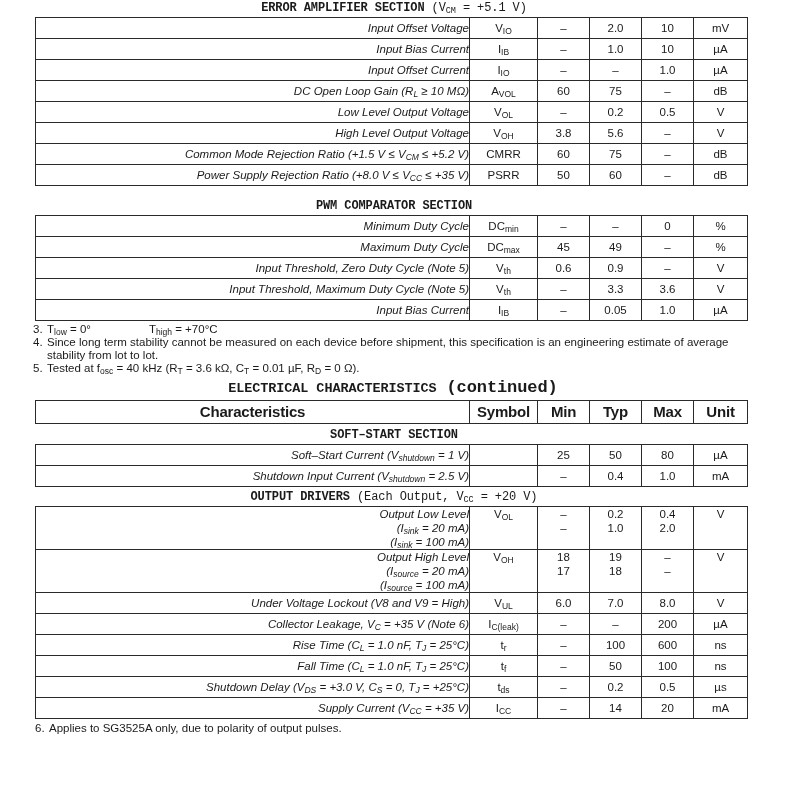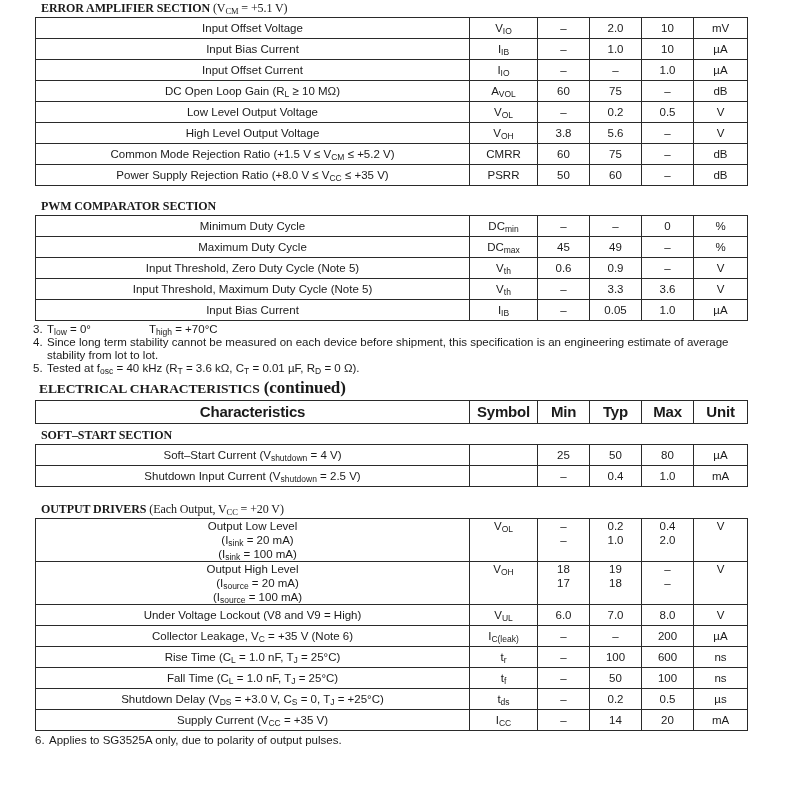--- a/index.html
+++ b/index.html
@@ -2,38 +2,38 @@
 <html><head>
 <meta charset="utf-8">
 <style>
   html, body { margin: 0; padding: 0; background: #ffffff; }
   body {
     width: 790px; height: 787px; overflow: hidden; position: relative;
     font-family: "Liberation Sans", sans-serif; color: #1a1a1a;
   }
   .page { position: absolute; left: 35px; top: 0; width: 712px; }
   .section-title {
-    font-family: Liberation Serif, serif; font-weight: bold; font-size: 12px;
-    height: 17px; line-height: 17px; padding-left: 6px; letter-spacing: -0.1px;
+    font-family: Liberation Mono, monospace; font-weight: bold; font-size: 12px;
+    height: 17px; line-height: 17px; padding-left: 6px; letter-spacing: -0.1px; text-align: center;
   }
   .section-title .cond { font-weight: normal; }
   .big-title { font-size: 13.5px; height: 20px; line-height: 20px; padding-left: 4px; }
   table.spec { border-collapse: collapse; width: 712px; table-layout: fixed; }
   table.spec td, table.spec th {
     border: 1.5px solid #2a2a2a; font-size: 11.5px; height: 20px; padding: 0;
     line-height: 14px;
   }
   table.spec th { font-weight: bold; font-size: 15px; height: 22px; letter-spacing: -0.2px; }
   col.c-char { width: 434px; }
   col.c-sym { width: 68px; }
   col.c-min { width: 52px; }
   col.c-typ { width: 52px; }
   col.c-max { width: 52px; }
   col.c-unit { width: 54px; }
-  td.char { text-align: center; padding-left: 10px; }
+  td.char { text-align: right; padding-left: 10px; font-style: italic; }
   td.num, td.sym, td.unit { text-align: center; }
   td.multi { vertical-align: top; padding-top: 2px; padding-bottom: 3px; }
   td.multi .sub { padding-left: 10px; }
   td.multi-vals { vertical-align: top; padding-top: 16px; text-align: center; line-height: 15px; }
   td.top { vertical-align: top; padding-top: 2px; text-align: center; }
   sub { font-size: 8.5px; vertical-align: -2px; line-height: 0; }
   .notes { font-size: 11.5px; line-height: 13px; padding-left: 0px; margin: 2px 0 3px 0; }
   .note { display: flex; }
   .note .num { width: 14px; flex: none; }
   .note .txt { flex: 1; }
@@ -217,39 +217,39 @@
     <colgroup>
         <col class="c-char">
         <col class="c-sym">
         <col class="c-min">
         <col class="c-typ">
         <col class="c-max">
         <col class="c-unit">
       </colgroup>
     <tbody id="ss-body">
         <tr>
-          <td class="char"><span>Soft–Start Current (V</span><sub>shutdown</sub><span> = 4 V)</span></td>
+          <td class="char"><span>Soft–Start Current (V</span><sub>shutdown</sub><span> = 1 V)</span></td>
           <td class="sym"></td>
           <td class="num">25</td>
           <td class="num">50</td>
           <td class="num">80</td>
           <td class="unit">µA</td>
         </tr>
         <tr>
           <td class="char"><span>Shutdown Input Current (V</span><sub>shutdown</sub><span> = 2.5 V)</span></td>
           <td class="sym"></td>
           <td class="num">–</td>
           <td class="num">0.4</td>
           <td class="num">1.0</td>
           <td class="unit">mA</td>
         </tr>
       </tbody>
   </table>
 
-  <div class="section-title" style="margin-top:14px"><span>OUTPUT DRIVERS</span><span class="cond"><span> (Each Output, V</span><sub>CC</sub><span> = +20 V)</span></span></div>
+  <div class="section-title" style="margin-top:2px"><span>OUTPUT DRIVERS</span><span class="cond"><span> (Each Output, V</span><sub>CC</sub><span> = +20 V)</span></span></div>
   <table class="spec">
     <colgroup>
         <col class="c-char">
         <col class="c-sym">
         <col class="c-min">
         <col class="c-typ">
         <col class="c-max">
         <col class="c-unit">
       </colgroup>
     <tbody id="od-body">

